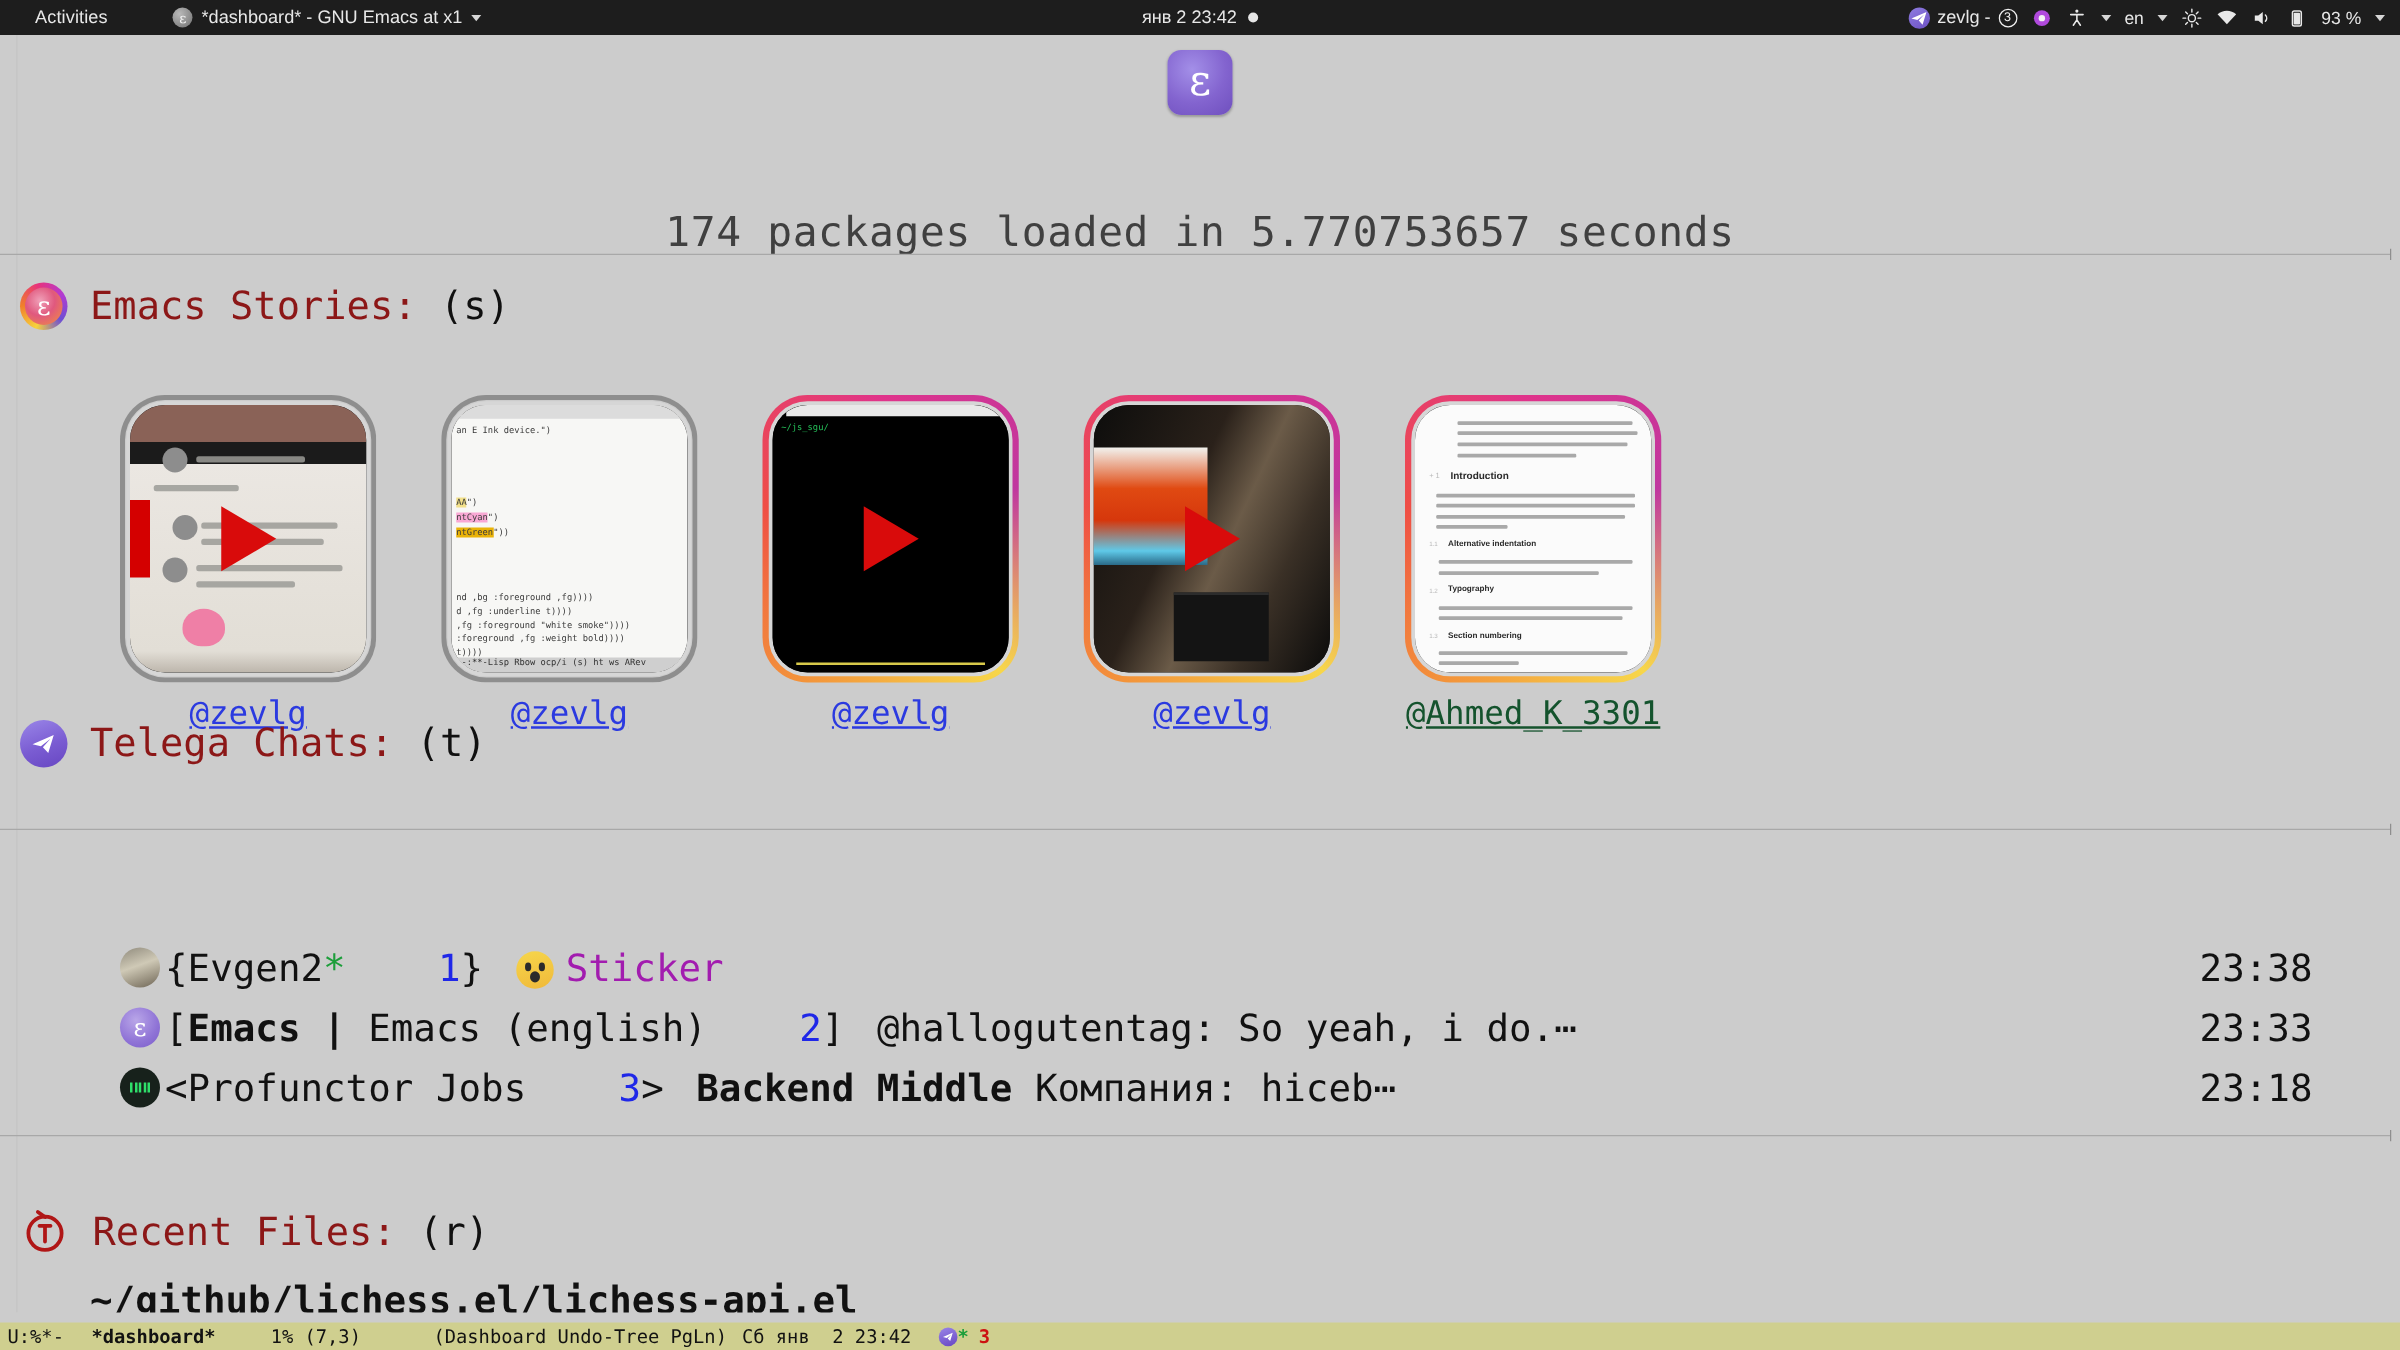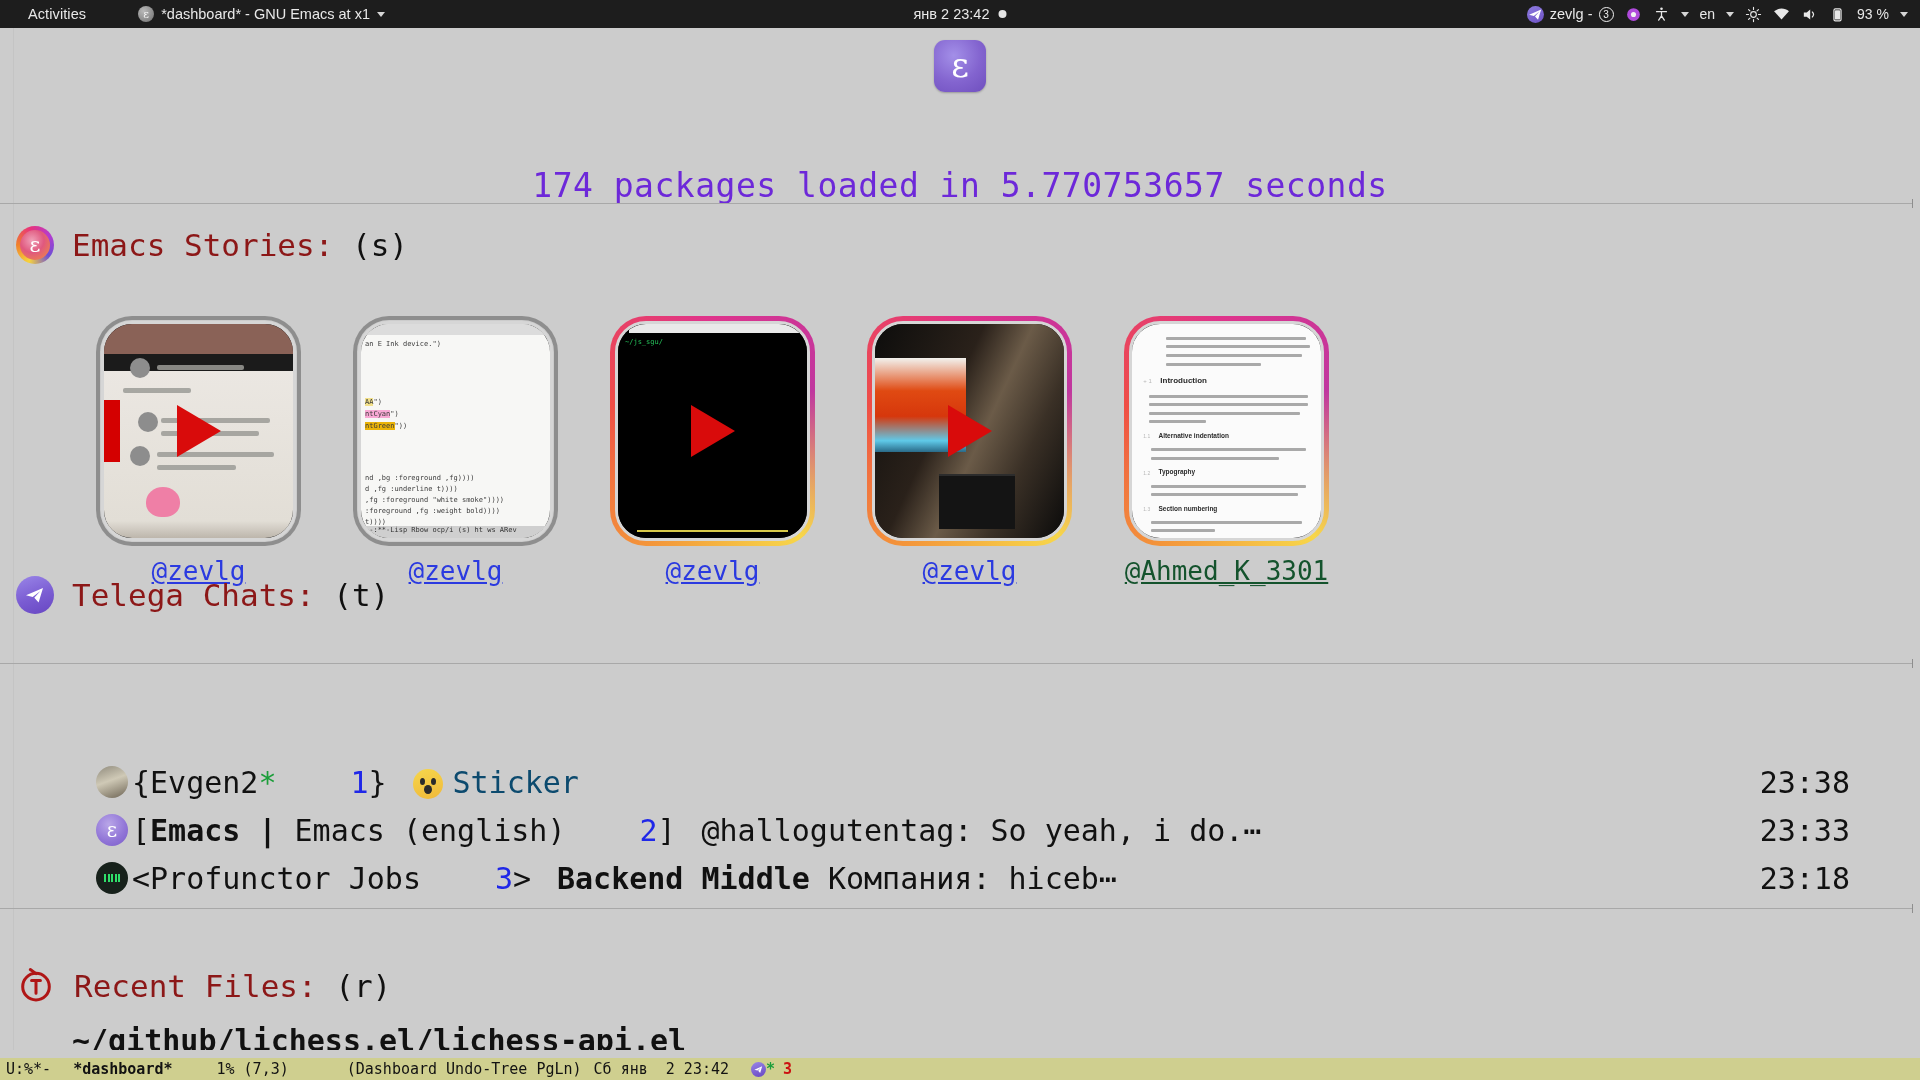--- a/index.html
+++ b/index.html
@@ -87,21 +87,21 @@
     background: radial-gradient(circle at 38% 30%, #a38fe8 0%, #8364cf 55%, #6f4fbe 100%);
     display: flex; align-items: center; justify-content: center;
     box-shadow: 0 1px 2px rgba(0,0,0,.25);
   }
   #banner-logo span {
     font-family: "DejaVu Serif", serif; font-size: 34px; color: #ffffff;
     line-height: 1; margin-top: -3px;
   }
   #banner-text {
     position: absolute; top: 138px; width: 1920px; text-align: center;
-    color: #6d28d9; font-size: 33px; letter-spacing: .5px;
+    color: #404040; font-size: 33px; letter-spacing: .5px;
     white-space: pre;
   }
 
   .sep {
     position: absolute; left: 0; width: 1920px; height: 1px;
     background: #a8a8a8;
   }
   .sep .nub {
     position: absolute; right: 0; top: -4px; width: 8px; height: 9px;
     background: #cccccc; border-left: 1px solid #8e8e8e;
@@ -193,41 +193,41 @@
   .t4 .tv { position:absolute; left:-4%; top:16%; width:52%; height:44%; background:linear-gradient(180deg,#f2f2ee 0%,#e04a12 35%,#d6370c 62%,#5fc9e8 88%,#2a6a88 100%); filter:blur(.6px); }
   .t4 .lap { position:absolute; left:34%; bottom:4%; width:40%; height:26%; background:#141414; border-top:2px solid #2c2c2c; }
   .t5 { background:#fbfbfb; }
   .t5 .hd { position:absolute; font-family:"Liberation Sans",sans-serif; font-weight:bold; color:#2a2a2a; }
   .t5 .tx { position:absolute; height:3px; background:#a9a9a9; border-radius:1px; }
   .t5 .num { position:absolute; color:#b8b8b8; font-family:"Liberation Sans",sans-serif; }
 
   
   #chat-list { position: absolute; top: 730px; left: 96px; width: 1800px; }
   .chat-row {
-    display: flex; align-items: center; height: 48px;
+    display: flex; align-items: flex-start; height: 48px;
     font-size: 30px; white-space: nowrap; color: #111;
   }
   .chat-av {
     width: 32px; height: 32px; border-radius: 50%;
     margin-right: 4px; flex: 0 0 auto; overflow: hidden;
     display: flex; align-items: center; justify-content: center;
   }
   .av-evgen { background: linear-gradient(160deg,#8f8a7c 0%,#cfc9b6 45%,#6d6454 100%); }
   .av-emacs { background: radial-gradient(circle at 40% 32%, #b9a6e8 0%, #8f73d6 60%, #7a5cc9 100%);
               font-family:"DejaVu Serif",serif; font-size:20px; color:#fff; }
   .av-prof  { background: #17211b; }
   .av-prof .bars { display:flex; gap:1.5px; }
   .av-prof .bars i { display:block; width:2px; height:8px; background:#2fe06a; }
   .chat-title { display: inline-block; }
   .nm-num { color: #1f27e8; }
   .bold { font-weight: bold; }
   .green { color: #1c9e3a; }
   .col-idx { width: 110px; text-align: right; }
   .col-msg { flex: 1 1 auto; padding-left: 26px; overflow: hidden; }
-  .muted { color: #0c4a6e; }
+  .muted { color: #a21caf; }
   .col-time { width: 140px; text-align: right; padding-right: 46px; }
   .emoji-sticker {
     display:inline-block; width:30px; height:30px; border-radius:50%;
     background: linear-gradient(165deg,#f6d64b 0%,#f0b93a 100%);
     position: relative; vertical-align: -6px; margin-right: 10px;
   }
   .emoji-sticker::before, .emoji-sticker::after {
     content:""; position:absolute; top:9px; width:5px; height:7px;
     border-radius:50%; background:#2b2b2b;
   }

